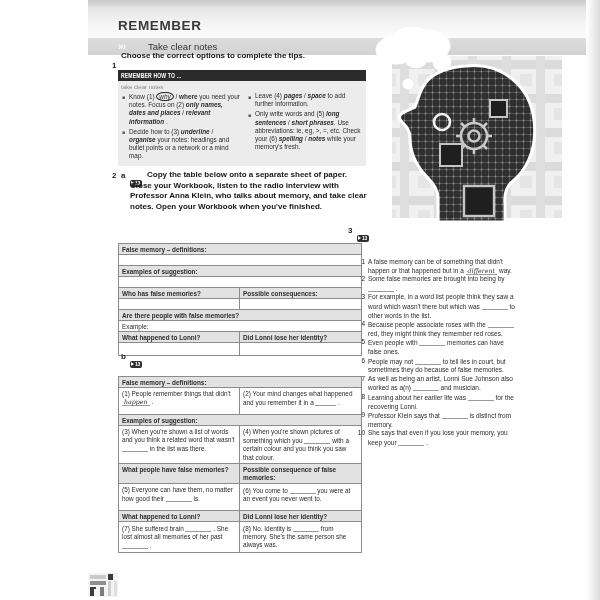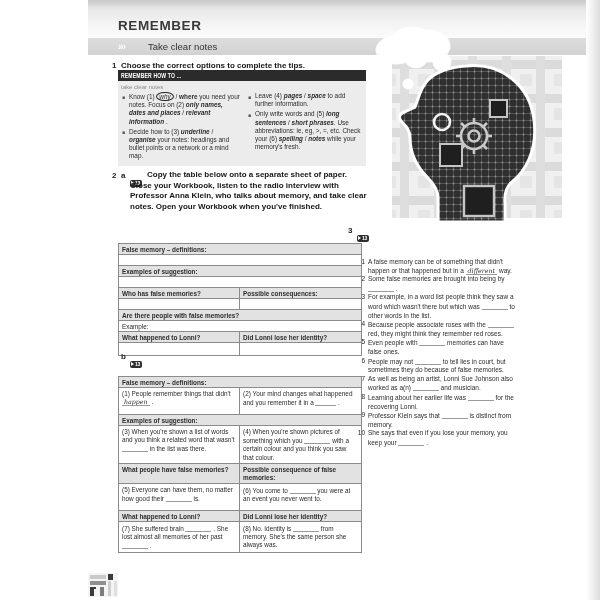--- a/index.html
+++ b/index.html
@@ -135,21 +135,21 @@
         <ellipse cx="62" cy="20" rx="22" ry="16"></ellipse>
         <ellipse cx="46" cy="12" rx="18" ry="11"></ellipse>
         <circle cx="16" cy="40" r="6"></circle>
         <circle cx="76" cy="36" r="9"></circle>
         <circle cx="42" cy="58" r="5"></circle>
       </g>
     </svg>
   </div>
 
   <div class="exnum" style="left:112px;top:61px;">1</div>
-  <div class="exhead" style="left:121px;top:61px;width:250px;">Choose the correct options to complete the tips.</div>
+  <div class="exhead" style="left:121px;top:51px;width:250px;">Choose the correct options to complete the tips.</div>
 
   <div class="rembox"></div>
   <div class="remhead">
     <span>REMEMBER HOW TO ...</span>
   </div>
   <div class="remsub">take clear notes</div>
 
   <div class="remcol" style="left:122px;top:92px;width:118px;">
     <div class="remitem">
       <span class="bullet">■</span>

